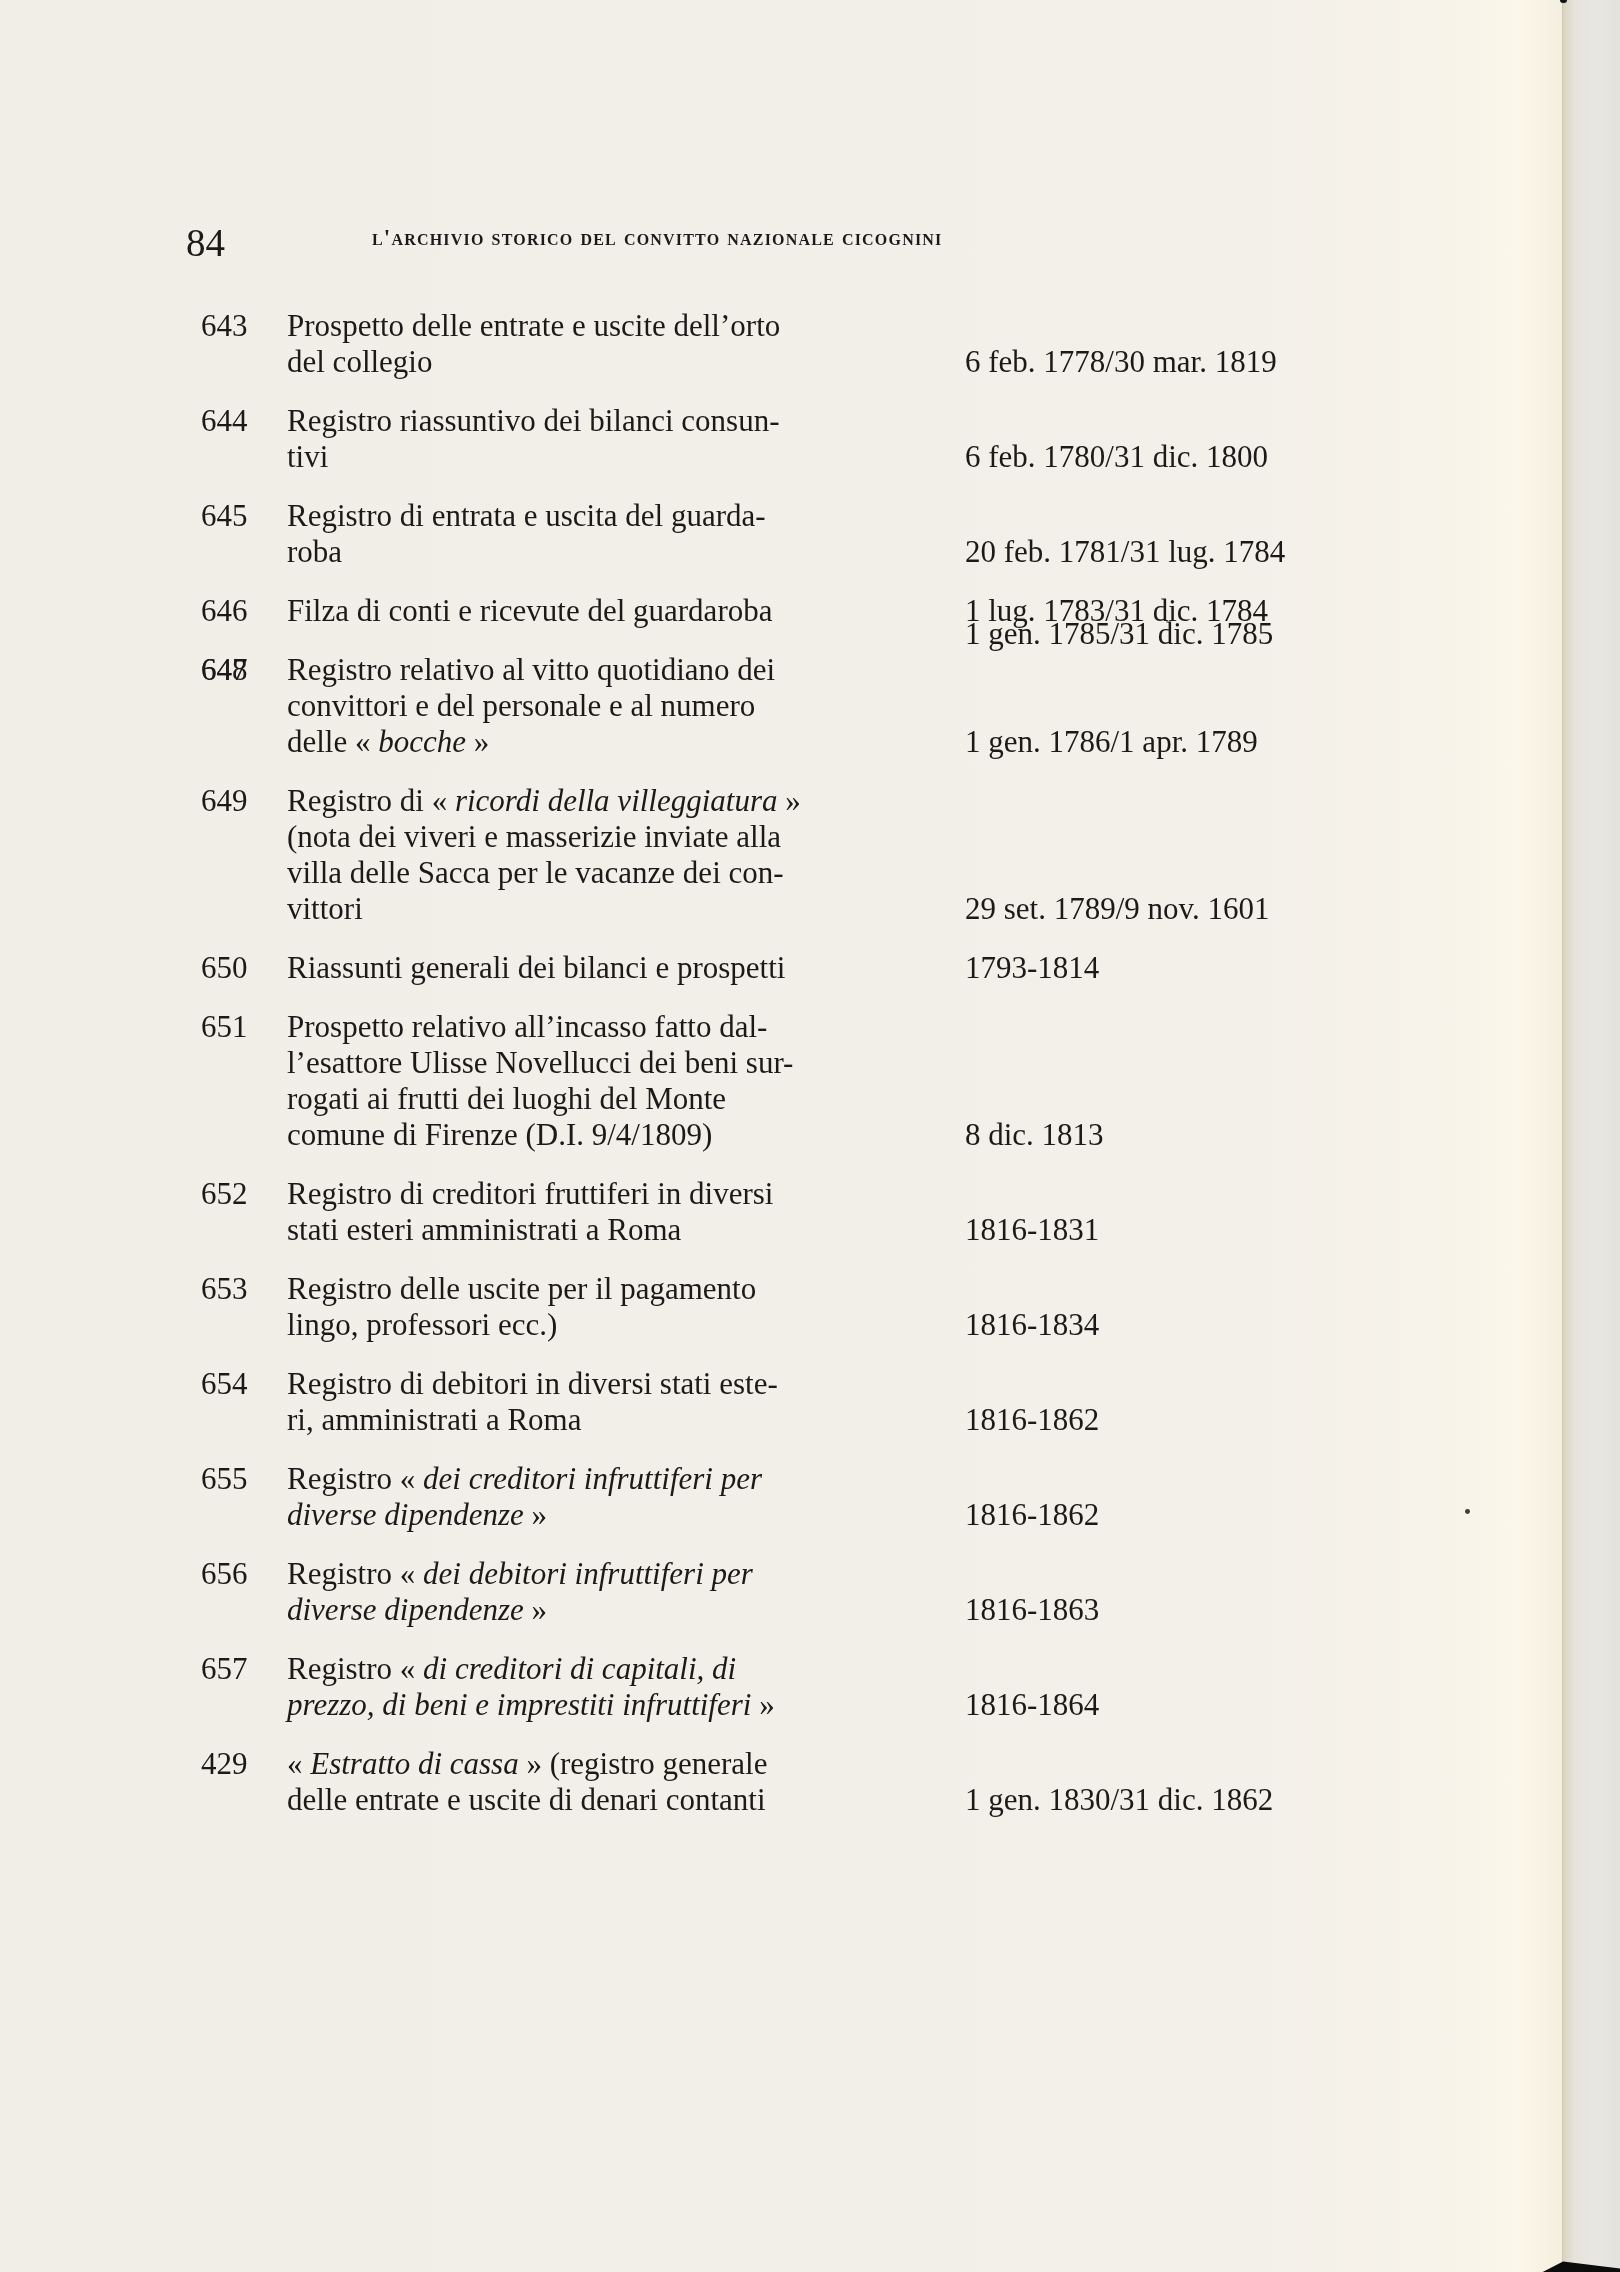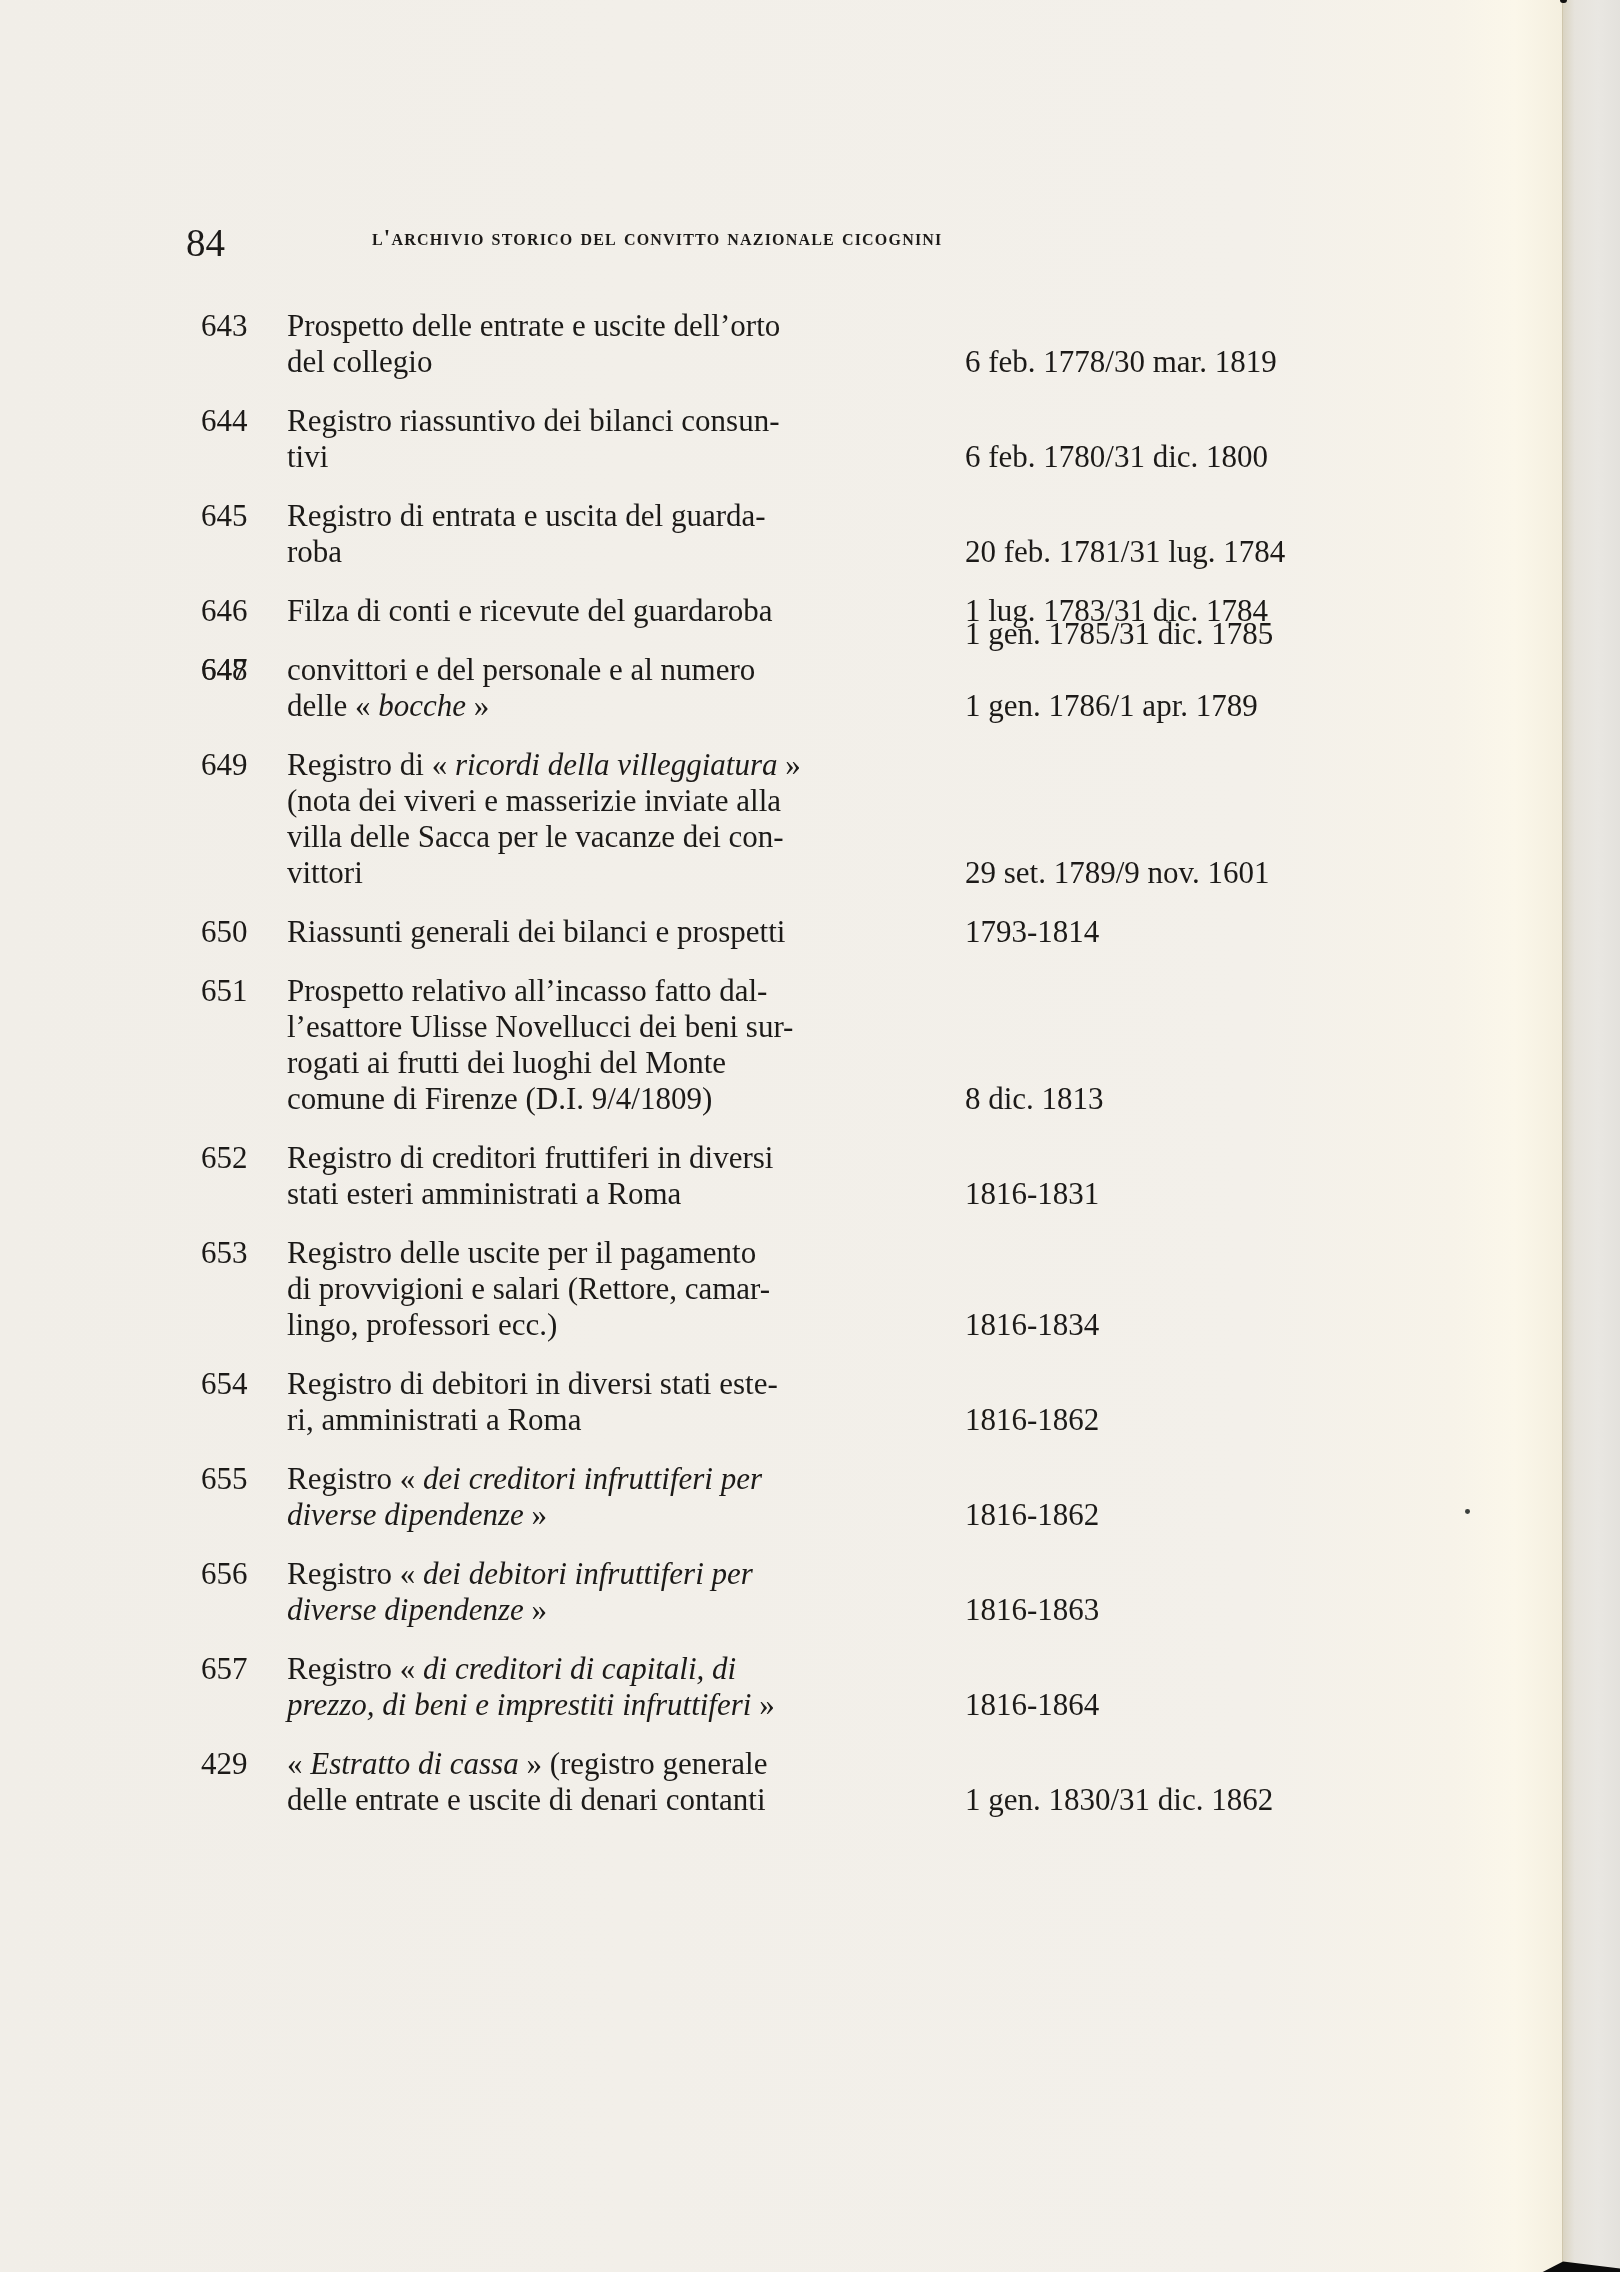--- a/index.html
+++ b/index.html
@@ -86,20 +86,21 @@
       </div>
       <span class="date">1 lug. 1783/31 dic. 1784</span>
     </div>
     <div class="entry">
       <span class="num">647</span>
       <span class="date">1 gen. 1785/31 dic. 1785</span>
     </div>
     <div class="entry">
       <span class="num">648</span>
       <div class="desc">
+        <span class="line">Registro relativo al vitto quotidiano dei</span>
         <span class="line">convittori e del personale e al numero</span>
         <span class="line">delle « <span class="ital">bocche</span> »</span>
       </div>
       <span class="date">1 gen. 1786/1 apr. 1789</span>
     </div>
     <div class="entry">
       <span class="num">649</span>
       <div class="desc">
         <span class="line">Registro di « <span class="ital">ricordi della villeggiatura</span> »</span>
         <span class="line">(nota dei viveri e masserizie inviate alla</span>
@@ -130,21 +131,20 @@
       <div class="desc">
         <span class="line">Registro di creditori fruttiferi in diversi</span>
         <span class="line">stati esteri amministrati a Roma</span>
       </div>
       <span class="date">1816-1831</span>
     </div>
     <div class="entry">
       <span class="num">653</span>
       <div class="desc">
         <span class="line">Registro delle uscite per il pagamento</span>
-        <span class="line">di provvigioni e salari (Rettore, camar-</span>
         <span class="line">lingo, professori ecc.)</span>
       </div>
       <span class="date">1816-1834</span>
     </div>
     <div class="entry">
       <span class="num">654</span>
       <div class="desc">
         <span class="line">Registro di debitori in diversi stati este-</span>
         <span class="line">ri, amministrati a Roma</span>
       </div>

